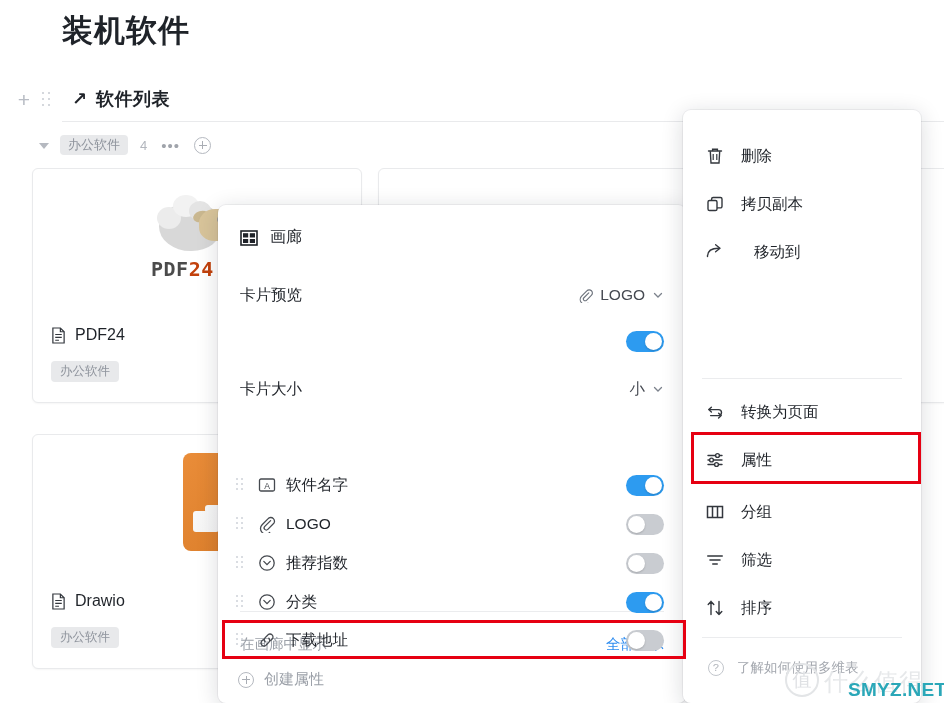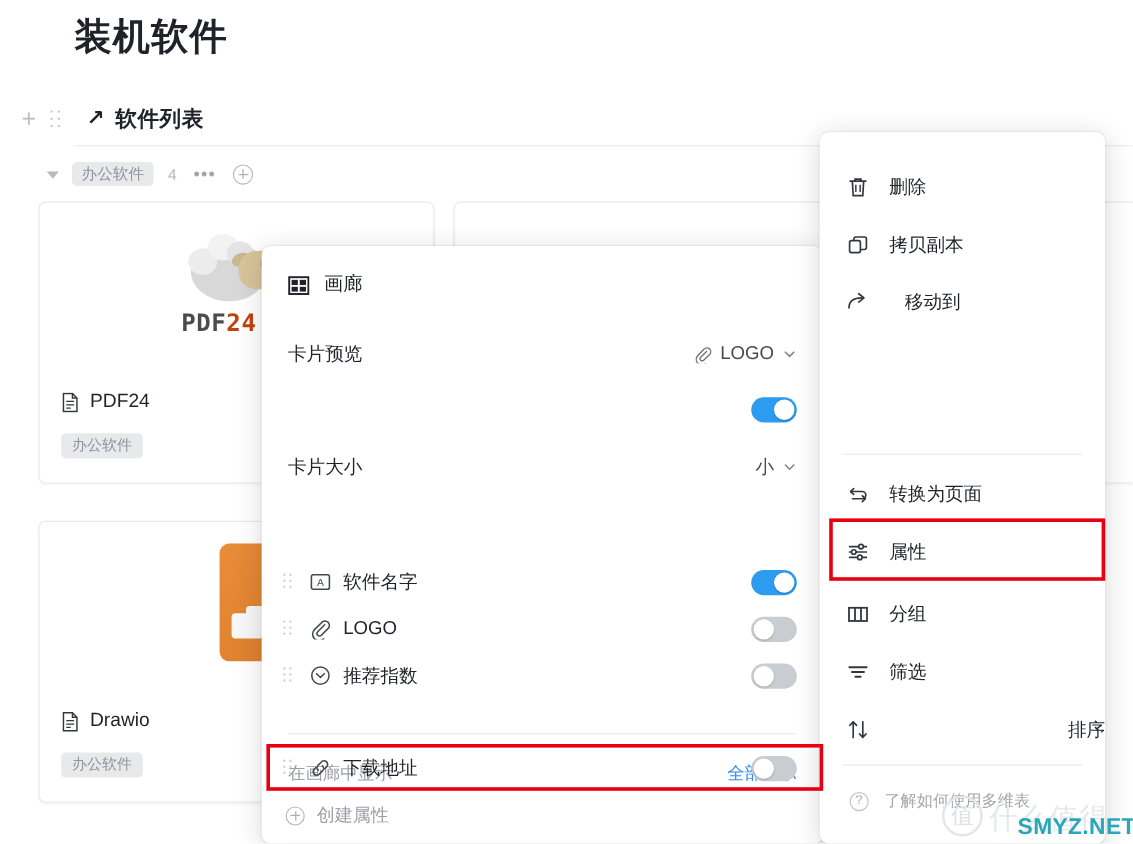--- a/index.html
+++ b/index.html
@@ -413,20 +413,38 @@
     <svg class="prop-ico" viewBox="0 0 18 18">
       <circle cx="9" cy="9" r="7.2" fill="none" stroke="#45494f" stroke-width="1.3"></circle>
       <path d="M5.8 7.4 9 10.6l3.2-3.2" fill="none" stroke="#45494f" stroke-width="1.3" stroke-linecap="round"></path>
     </svg>
     <span class="prop-label">推荐指数</span>
     <span class="toggle">
         <span class="knob"></span>
       </span>
   </div>
 
+  <div class="prop-row" style="top:583px;">
+    <span class="prop-drag">
+      <i style="left:0;top:1px"></i>
+        <i style="left:5px;top:1px"></i>
+      <i style="left:0;top:6px"></i>
+        <i style="left:5px;top:6px"></i>
+      <i style="left:0;top:11px"></i>
+        <i style="left:5px;top:11px"></i>
+    </span>
+    <svg class="prop-ico" viewBox="0 0 18 18">
+      <circle cx="9" cy="9" r="7.2" fill="none" stroke="#45494f" stroke-width="1.3"></circle>
+      <path d="M5.8 7.4 9 10.6l3.2-3.2" fill="none" stroke="#45494f" stroke-width="1.3" stroke-linecap="round"></path>
+    </svg>
+    <span class="prop-label">分类</span>
+    <span class="toggle on">
+        <span class="knob"></span>
+      </span>
+  </div>
 
   <div class="prop-row" style="top:621px;">
     <span class="prop-drag">
       <i style="left:0;top:1px"></i>
         <i style="left:5px;top:1px"></i>
       <i style="left:0;top:6px"></i>
         <i style="left:5px;top:6px"></i>
       <i style="left:0;top:11px"></i>
         <i style="left:5px;top:11px"></i>
     </span>
@@ -504,21 +522,21 @@
       <span class="ctx-label">分组</span>
     </div>
 
     <div class="ctx-item" style="top:426px;">
       <svg class="ctx-ico" viewBox="0 0 20 20">
         <path d="M2.8 6h14.4M5 10h10M7.8 14h4.4" stroke="#33373d" stroke-width="1.6" stroke-linecap="round"></path>
       </svg>
       <span class="ctx-label">筛选</span>
     </div>
 
-    <div class="ctx-item" style="top:474px;justify-content:space-between;">
+    <div class="ctx-item" style="top:474px;">
       <svg class="ctx-ico" viewBox="0 0 20 20">
         <path d="M6 16.5V3.5M6 3.5 3.2 6.5M6 3.5 8.8 6.5" fill="none" stroke="#33373d" stroke-width="1.4" stroke-linecap="round" stroke-linejoin="round"></path>
         <path d="M14 3.5v13M14 16.5l2.8-3M14 16.5l-2.8-3" fill="none" stroke="#33373d" stroke-width="1.4" stroke-linecap="round" stroke-linejoin="round"></path>
       </svg>
       <span class="ctx-label">排序</span>
     </div>
 
     <div class="ctx-divider" style="top:527px;"></div>
 
     <div class="ctx-foot" style="top:537px;">

